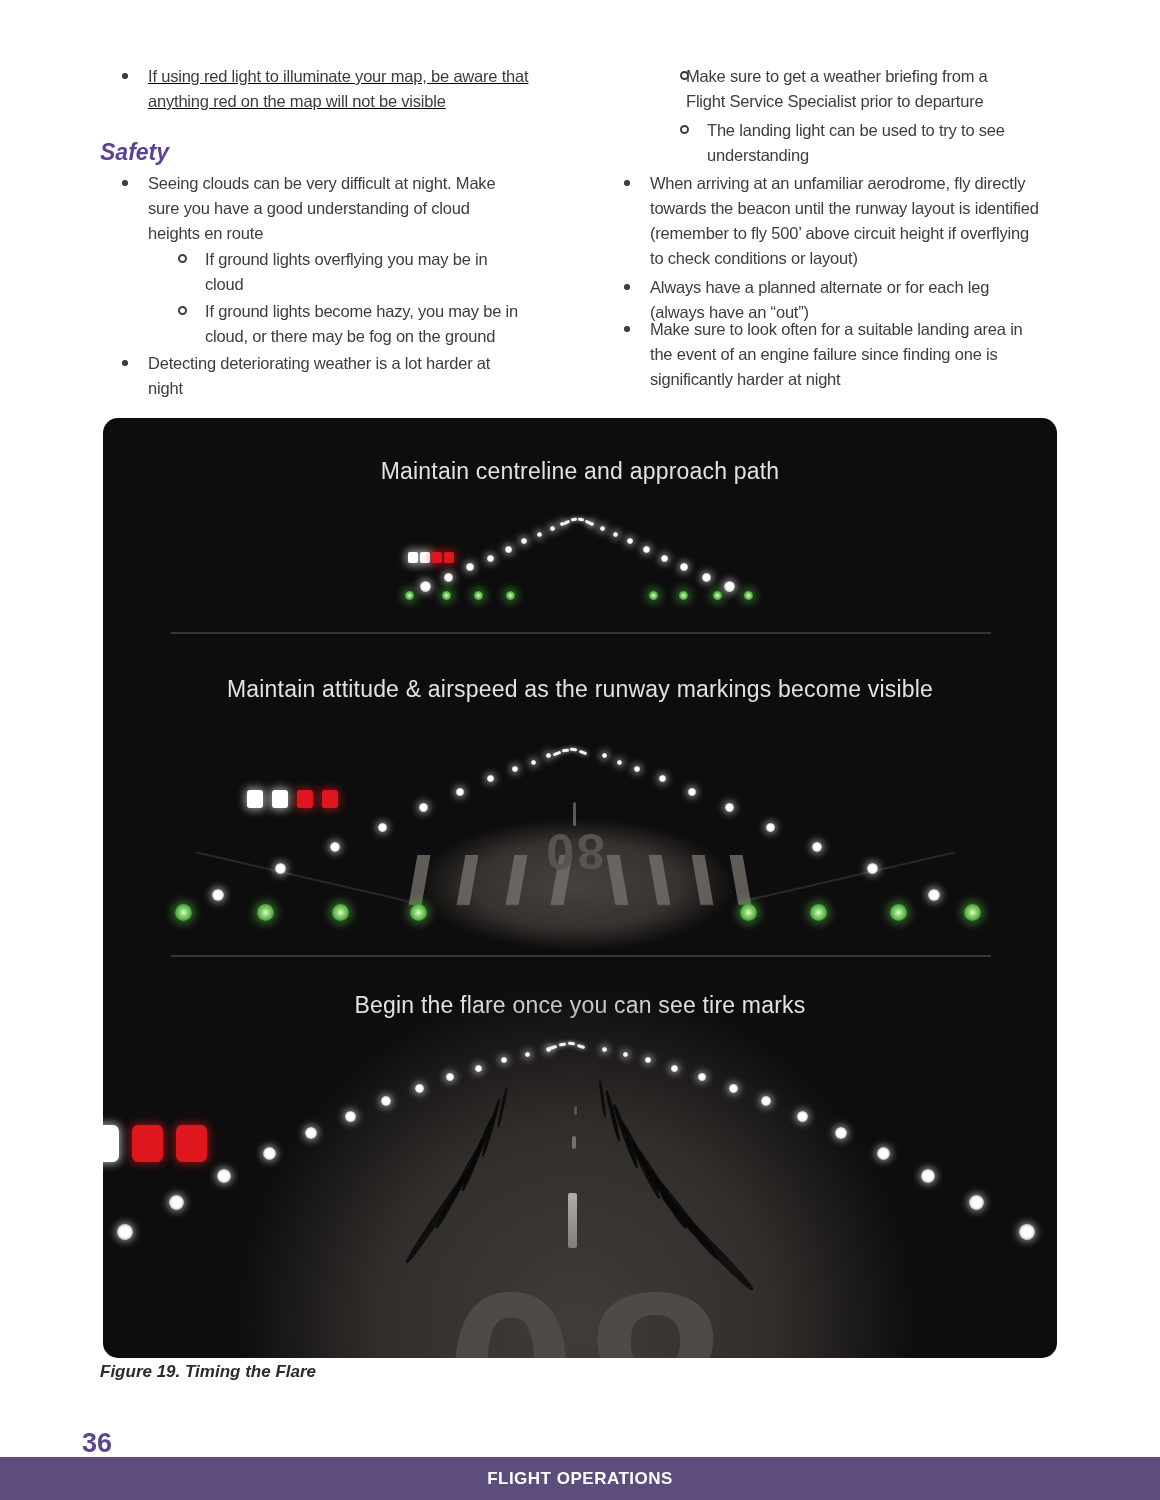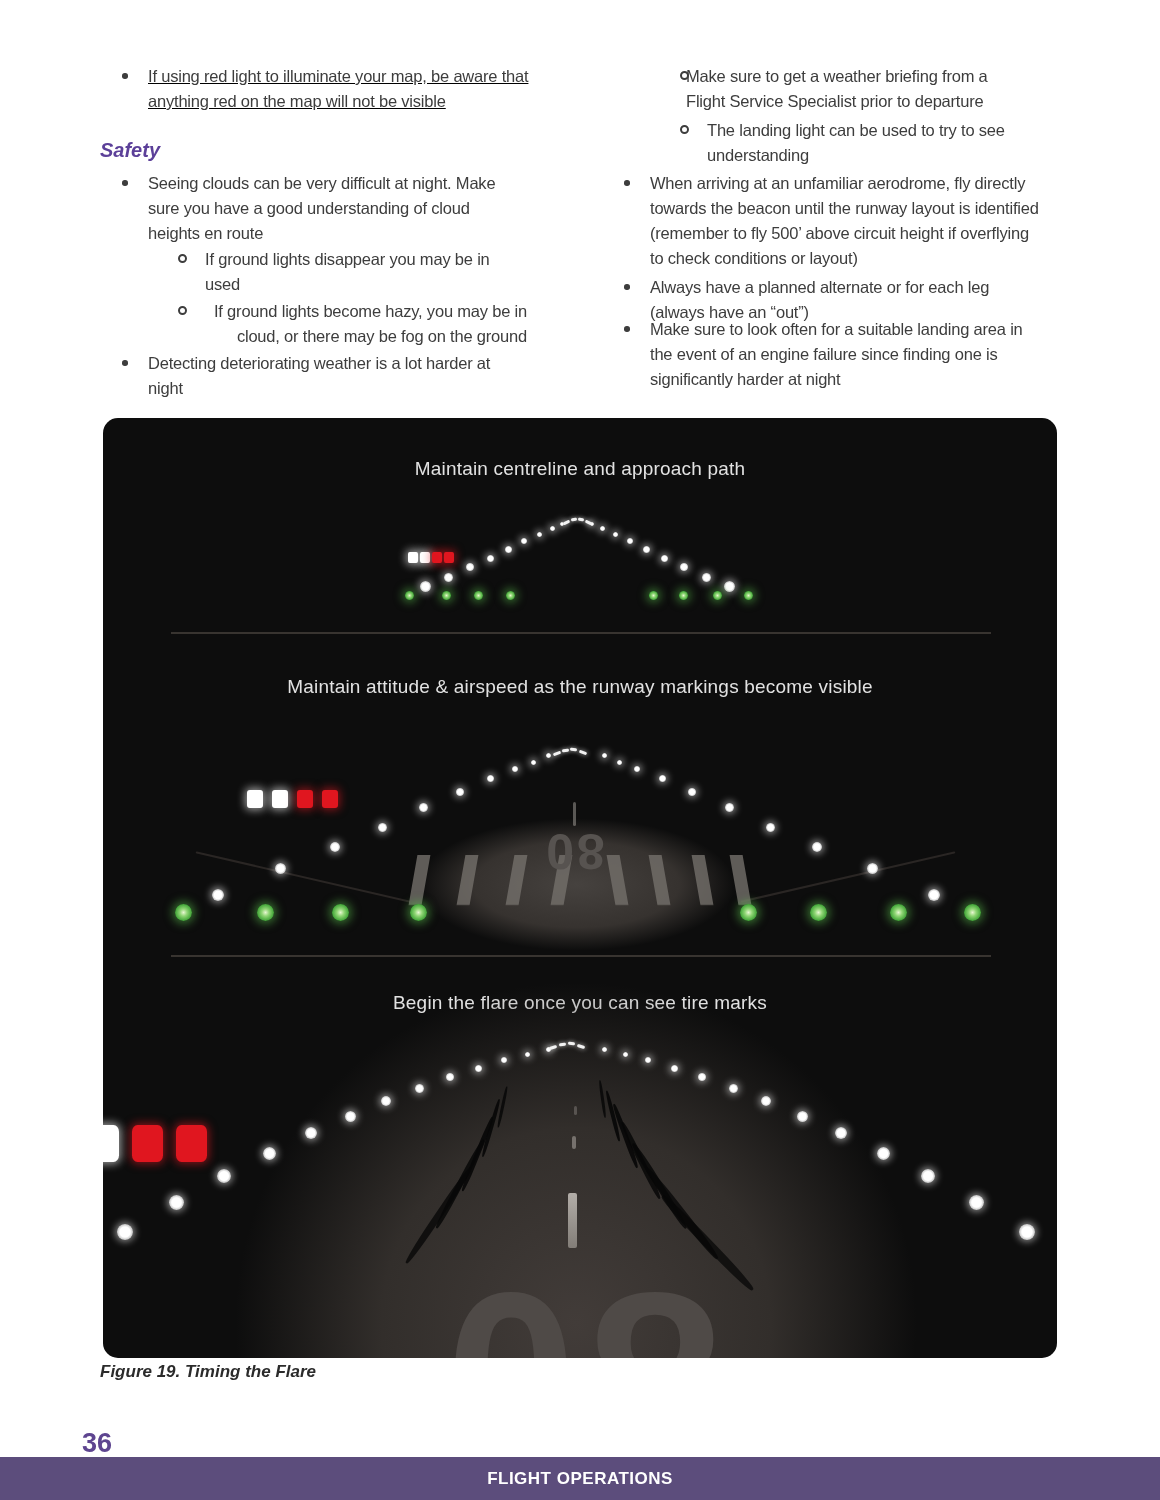--- a/index.html
+++ b/index.html
@@ -9,27 +9,27 @@
   .col{position:absolute;top:0;}
   .li{position:absolute;left:0;}
   .li.sub{left:58px;}
   .li .txt{margin-left:28px;font-size:16.5px;line-height:25px;letter-spacing:-0.2px;
            color:var(--body_text,#3d3d3d);}
   .li.sub .txt{margin-left:27px;}
   .mk{position:absolute;}
   .mk.b{left:2px;top:9px;width:5.5px;height:5.5px;border-radius:50%;background:var(--body_text,#3d3d3d);}
   .mk.s{left:0;top:7px;width:9px;height:9px;border:2px solid var(--body_text,#3d3d3d);
         border-radius:50%;box-sizing:border-box;}
-  .heading{position:absolute;left:100px;top:139px;font-size:20px;font-weight:bold;font-style:italic;
+  .heading{position:absolute;left:100px;top:139px;font-size:23px;font-weight:bold;font-style:italic;
            color:var(--heading_purple,#5c4099);}
   
   .figure{position:absolute;left:103px;top:418px;width:954px;height:940px;
           background:var(--figure_bg,#0d0d0d);border-radius:15px;overflow:hidden;}
   .panel-title{position:absolute;left:0;width:100%;height:22px;text-align:center;
-               font-size:19px;letter-spacing:.2px;color:var(--panel_title,#e2e2e2);}
+               font-size:23px;letter-spacing:.2px;color:var(--panel_title,#e2e2e2);}
   .divider{position:absolute;left:68px;width:820px;height:2px;background:var(--divider,#383430);}
   .lights{position:absolute;left:0;top:0;width:100%;height:100%;}
   .dot{position:absolute;border-radius:50%;}
   .dot.w{background:radial-gradient(circle,#ffffff 45%,rgba(255,255,255,.75) 70%,rgba(255,255,255,0) 100%);
          box-shadow:0 0 7px 2px rgba(255,255,255,.5);}
   .dot.g{background:radial-gradient(circle,#e8f7d2 0%,#90d675 30%,#48a93d 65%,#2c7a27 100%);
          box-shadow:0 0 9px 3px rgba(90,190,75,.5);}
   .dash{position:absolute;background:#f2f2f2;border-radius:2px;box-shadow:0 0 4px 1px rgba(255,255,255,.4);}
   .papi{position:absolute;border-radius:18%;}
   .papi.white{background:#ffffff;box-shadow:0 0 9px 2px rgba(255,255,255,.6);}
@@ -64,23 +64,23 @@
   <div class="li" style="top:64px;text-decoration:underline;">
     <span class="mk b"></span>
     <div class="txt" style="width:390px;">If using red light to illuminate your map, be aware that anything red on the map will not be visible</div>
   </div>
   <div class="li" style="top:171px;">
     <span class="mk b"></span>
     <div class="txt" style="width:365px;">Seeing clouds can be very difficult at night. Make sure you have a good understanding of cloud heights en route</div>
   </div>
   <div class="li sub" style="top:247px;">
     <span class="mk s"></span>
-    <div class="txt" style="width:322px;">If ground lights disappear you may be in used</div>
-  </div>
-  <div class="li sub" style="top:299px;text-align:right;">
+    <div class="txt" style="width:322px;">If ground lights overflying you may be in cloud</div>
+  </div>
+  <div class="li sub" style="top:299px;">
     <span class="mk s"></span>
     <div class="txt" style="width:322px;">If ground lights become hazy, you may be in cloud, or there may be fog on the ground</div>
   </div>
   <div class="li" style="top:351px;">
     <span class="mk b"></span>
     <div class="txt" style="width:380px;">Detecting deteriorating weather is a lot harder at night</div>
   </div>
 </div>
 <div class="heading">Safety</div>
 

